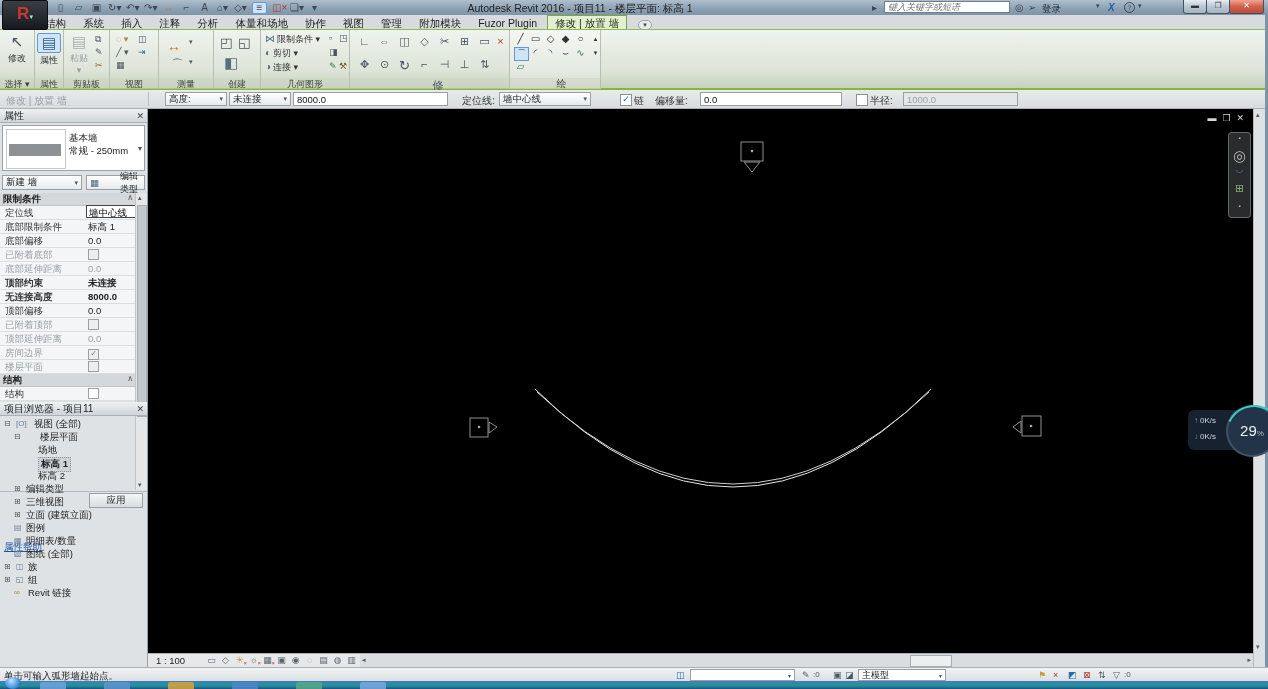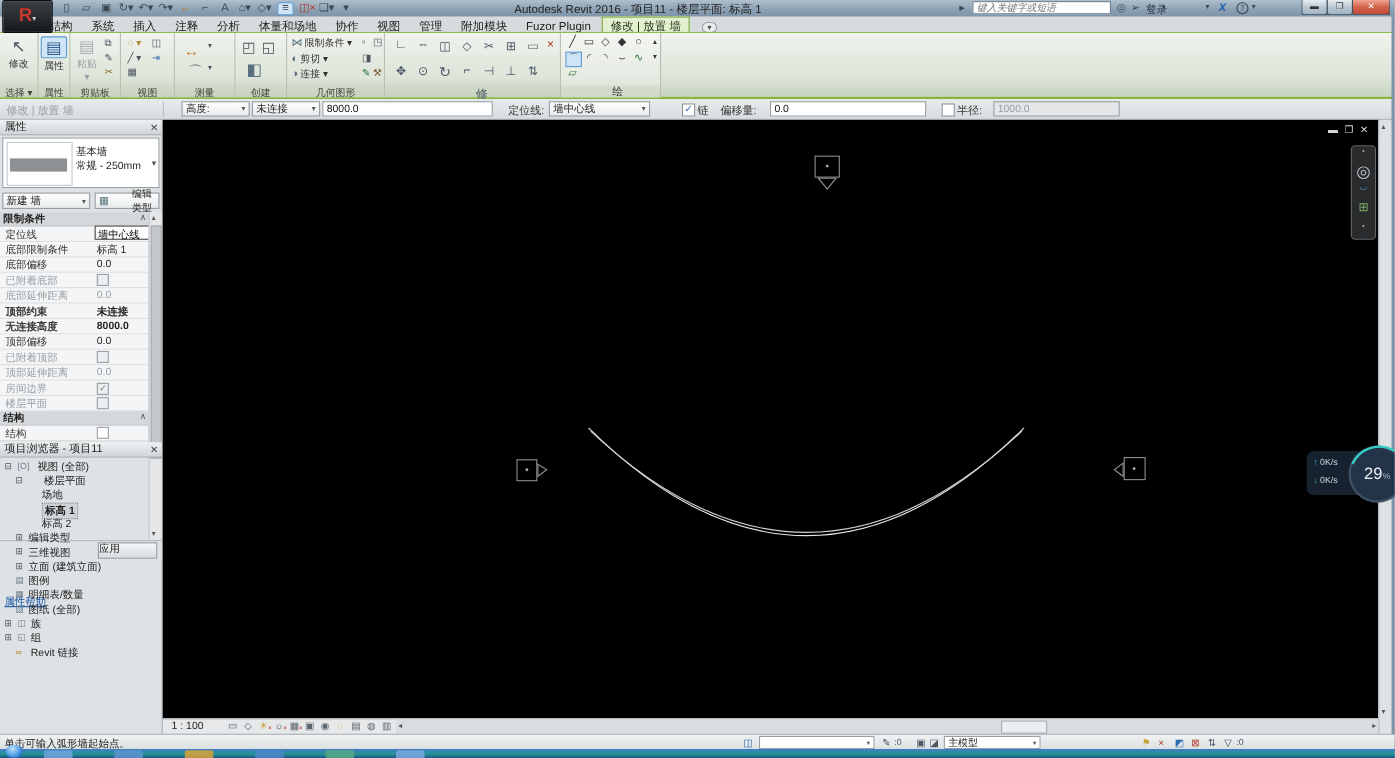--- a/index.html
+++ b/index.html
@@ -89,21 +89,21 @@
   .editcell{position:absolute;left:86px;top:-1px;width:52px;height:13px;border:1px solid #444;background:#fff;
     font-size:9.5px;padding:1px 0 0 2px;box-sizing:border-box;}
   .pscroll{position:absolute;right:0;width:11px;background:#e4e6e8;border-left:1px solid #c2c6c9;}
   .pscroll .thumb{position:absolute;left:1px;width:8px;background:#c3c8cc;border:1px solid #a8adb2;}
   .ckb{display:inline-block;width:9px;height:9px;border:1px solid #9aa0a5;background:#fff;font-size:8px;
     line-height:8px;text-align:center;color:#777;}
   .ckb.gray{background:#eceeef;}
   .props-foot{position:absolute;left:0;top:382px;width:147px;height:17px;background:#dfe2e4;border-top:1px solid #b4bac0;}
   .help-link{position:absolute;left:4px;top:3px;color:#1b57a8;text-decoration:underline;font-size:9.5px;margin-top:46px;}
   .apply-btn{position:absolute;right:4px;top:1px;width:52px;height:13px;background:linear-gradient(#f4f6f7,#d7dcdf);
-    border:1px solid #9aa1a6;font-size:9.5px;text-align:left;line-height:12px;color:#222;}
+    border:1px solid #9aa1a6;font-size:9.5px;text-align:center;line-height:12px;color:#222;}
 
   
   .tree{position:absolute;left:0;top:309px;width:147px;}
   .titem{height:13px;font-size:9.5px;color:#222;white-space:nowrap;position:relative;}
   .titem .tw{position:absolute;top:1px;font-size:8px;color:#555;}
   .titem .tic{position:absolute;top:1px;font-size:8px;color:#6c7f92;}
   .titem .tl{position:absolute;top:0px;}
   .titem.sel .tl{background:#cfd3d6;border:1px dotted #8a9298;font-weight:bold;padding:0 2px;}
 
   

